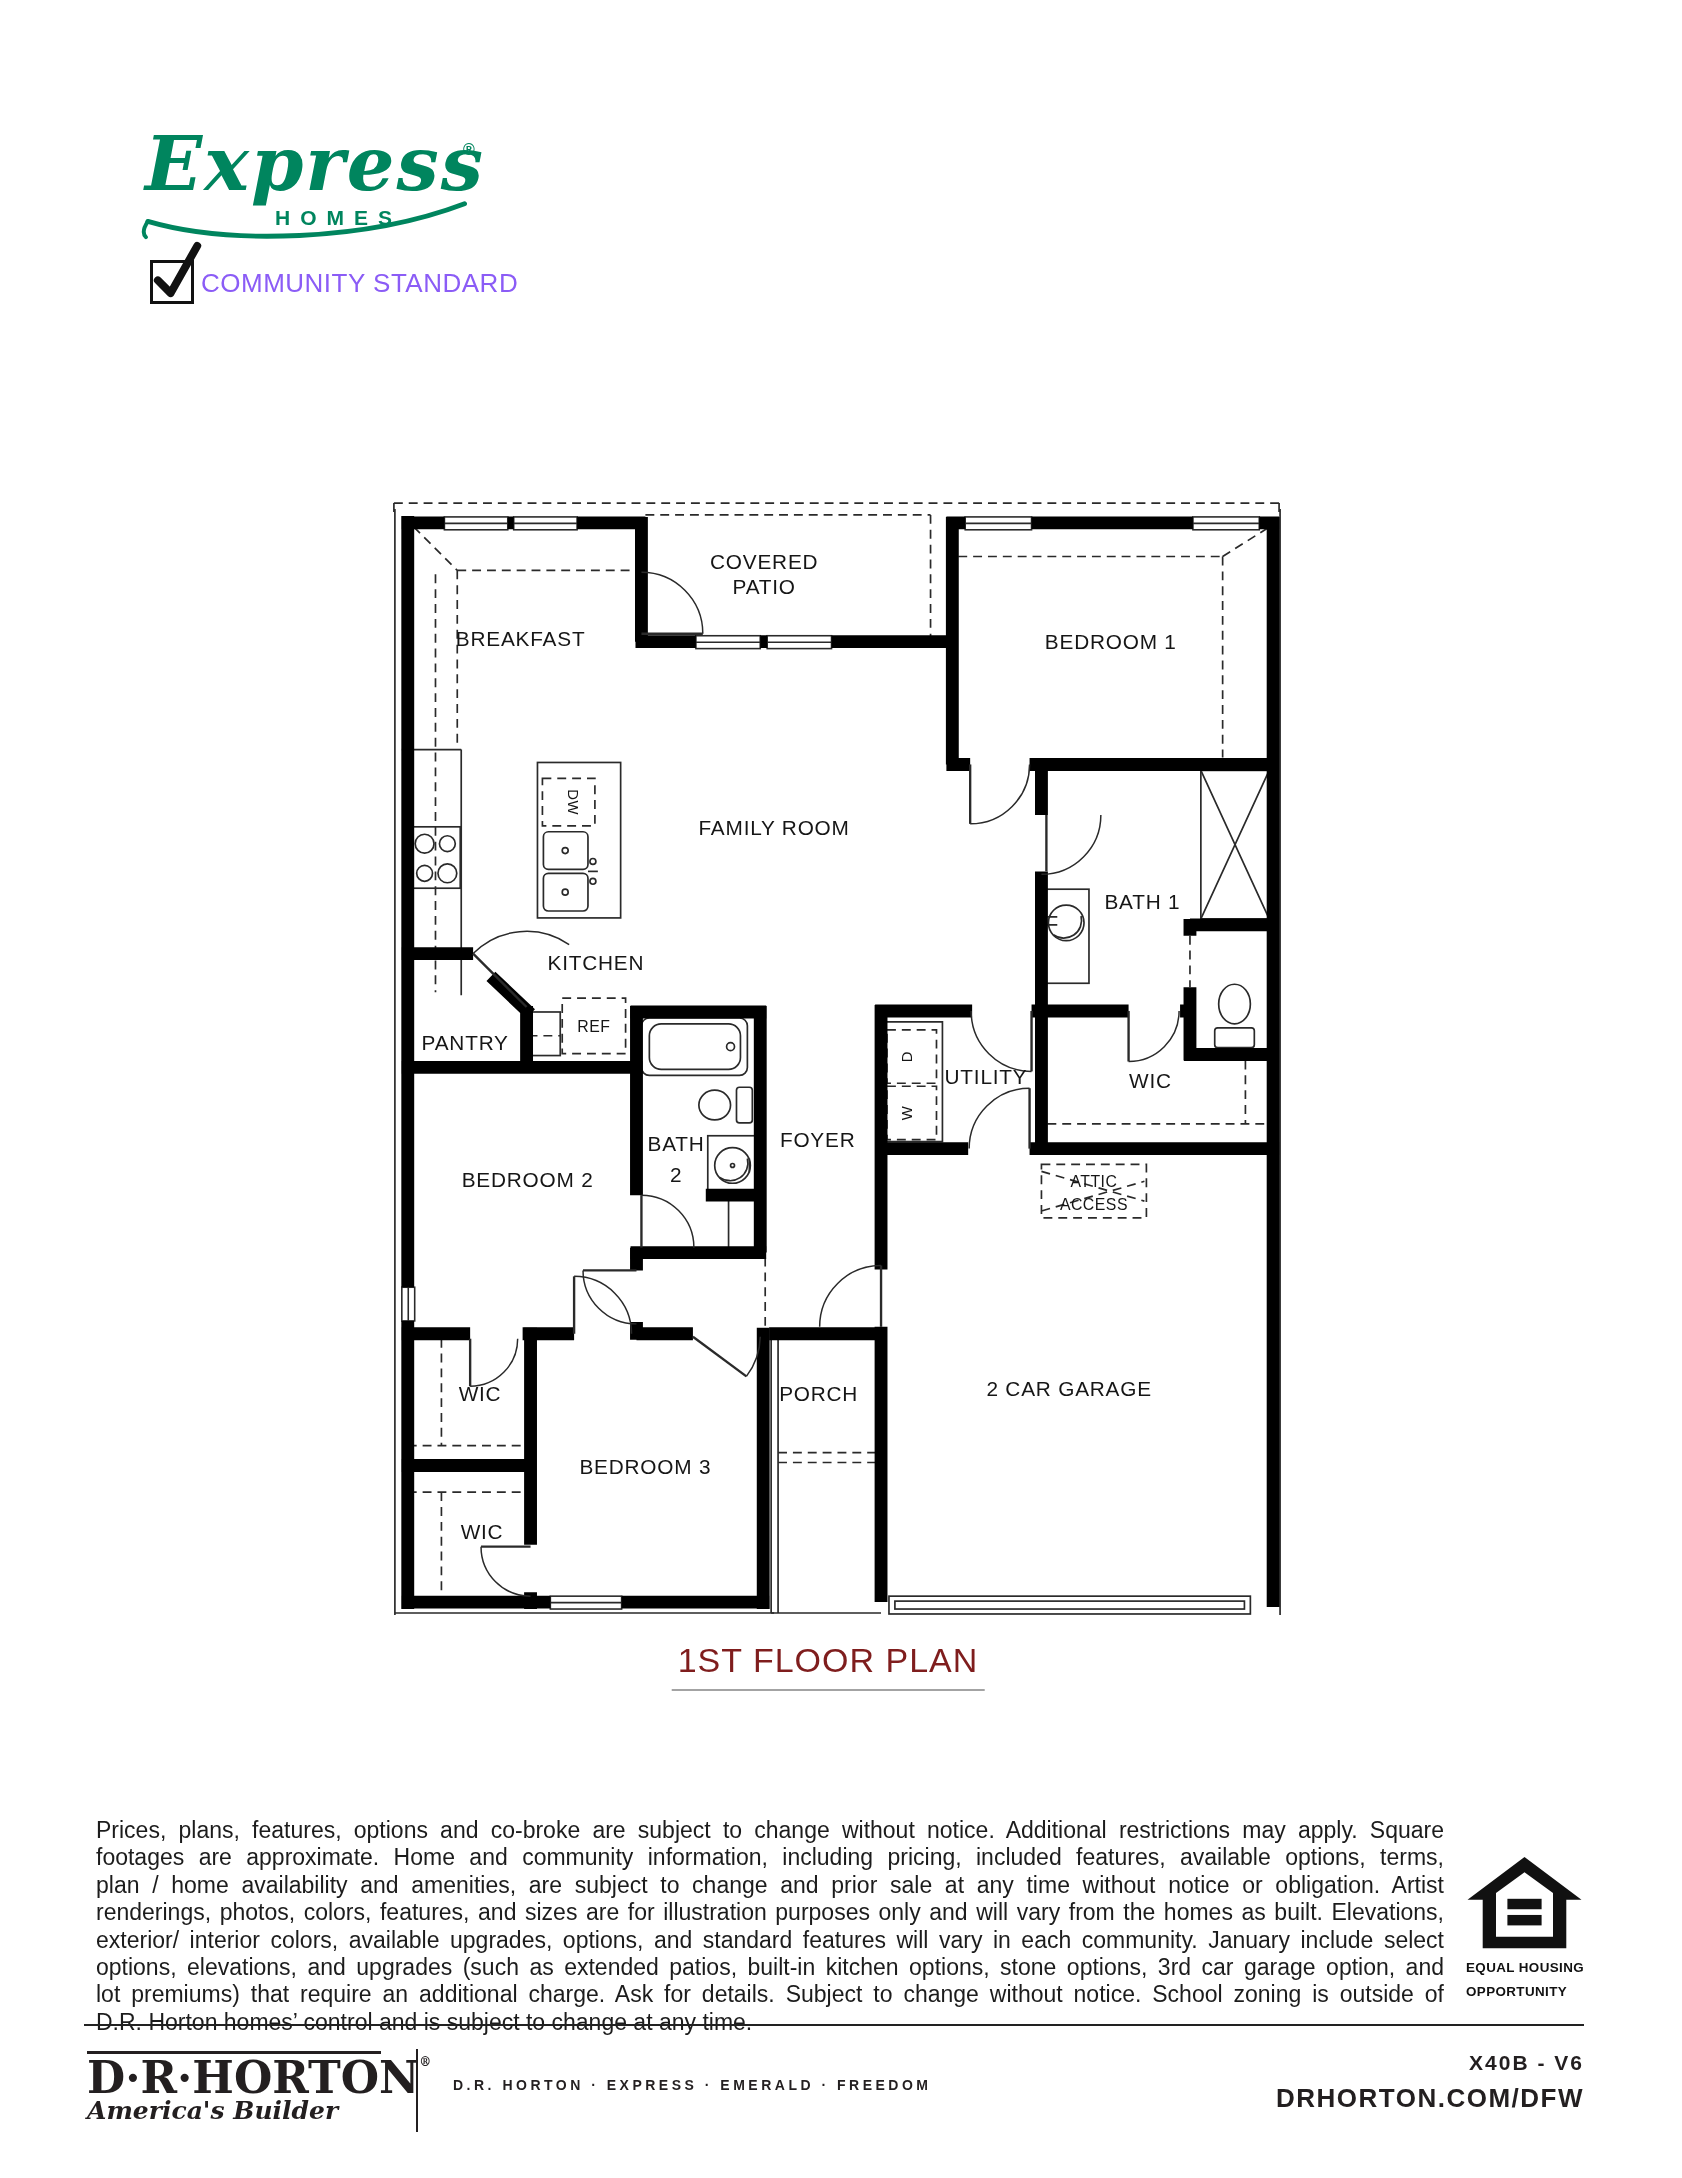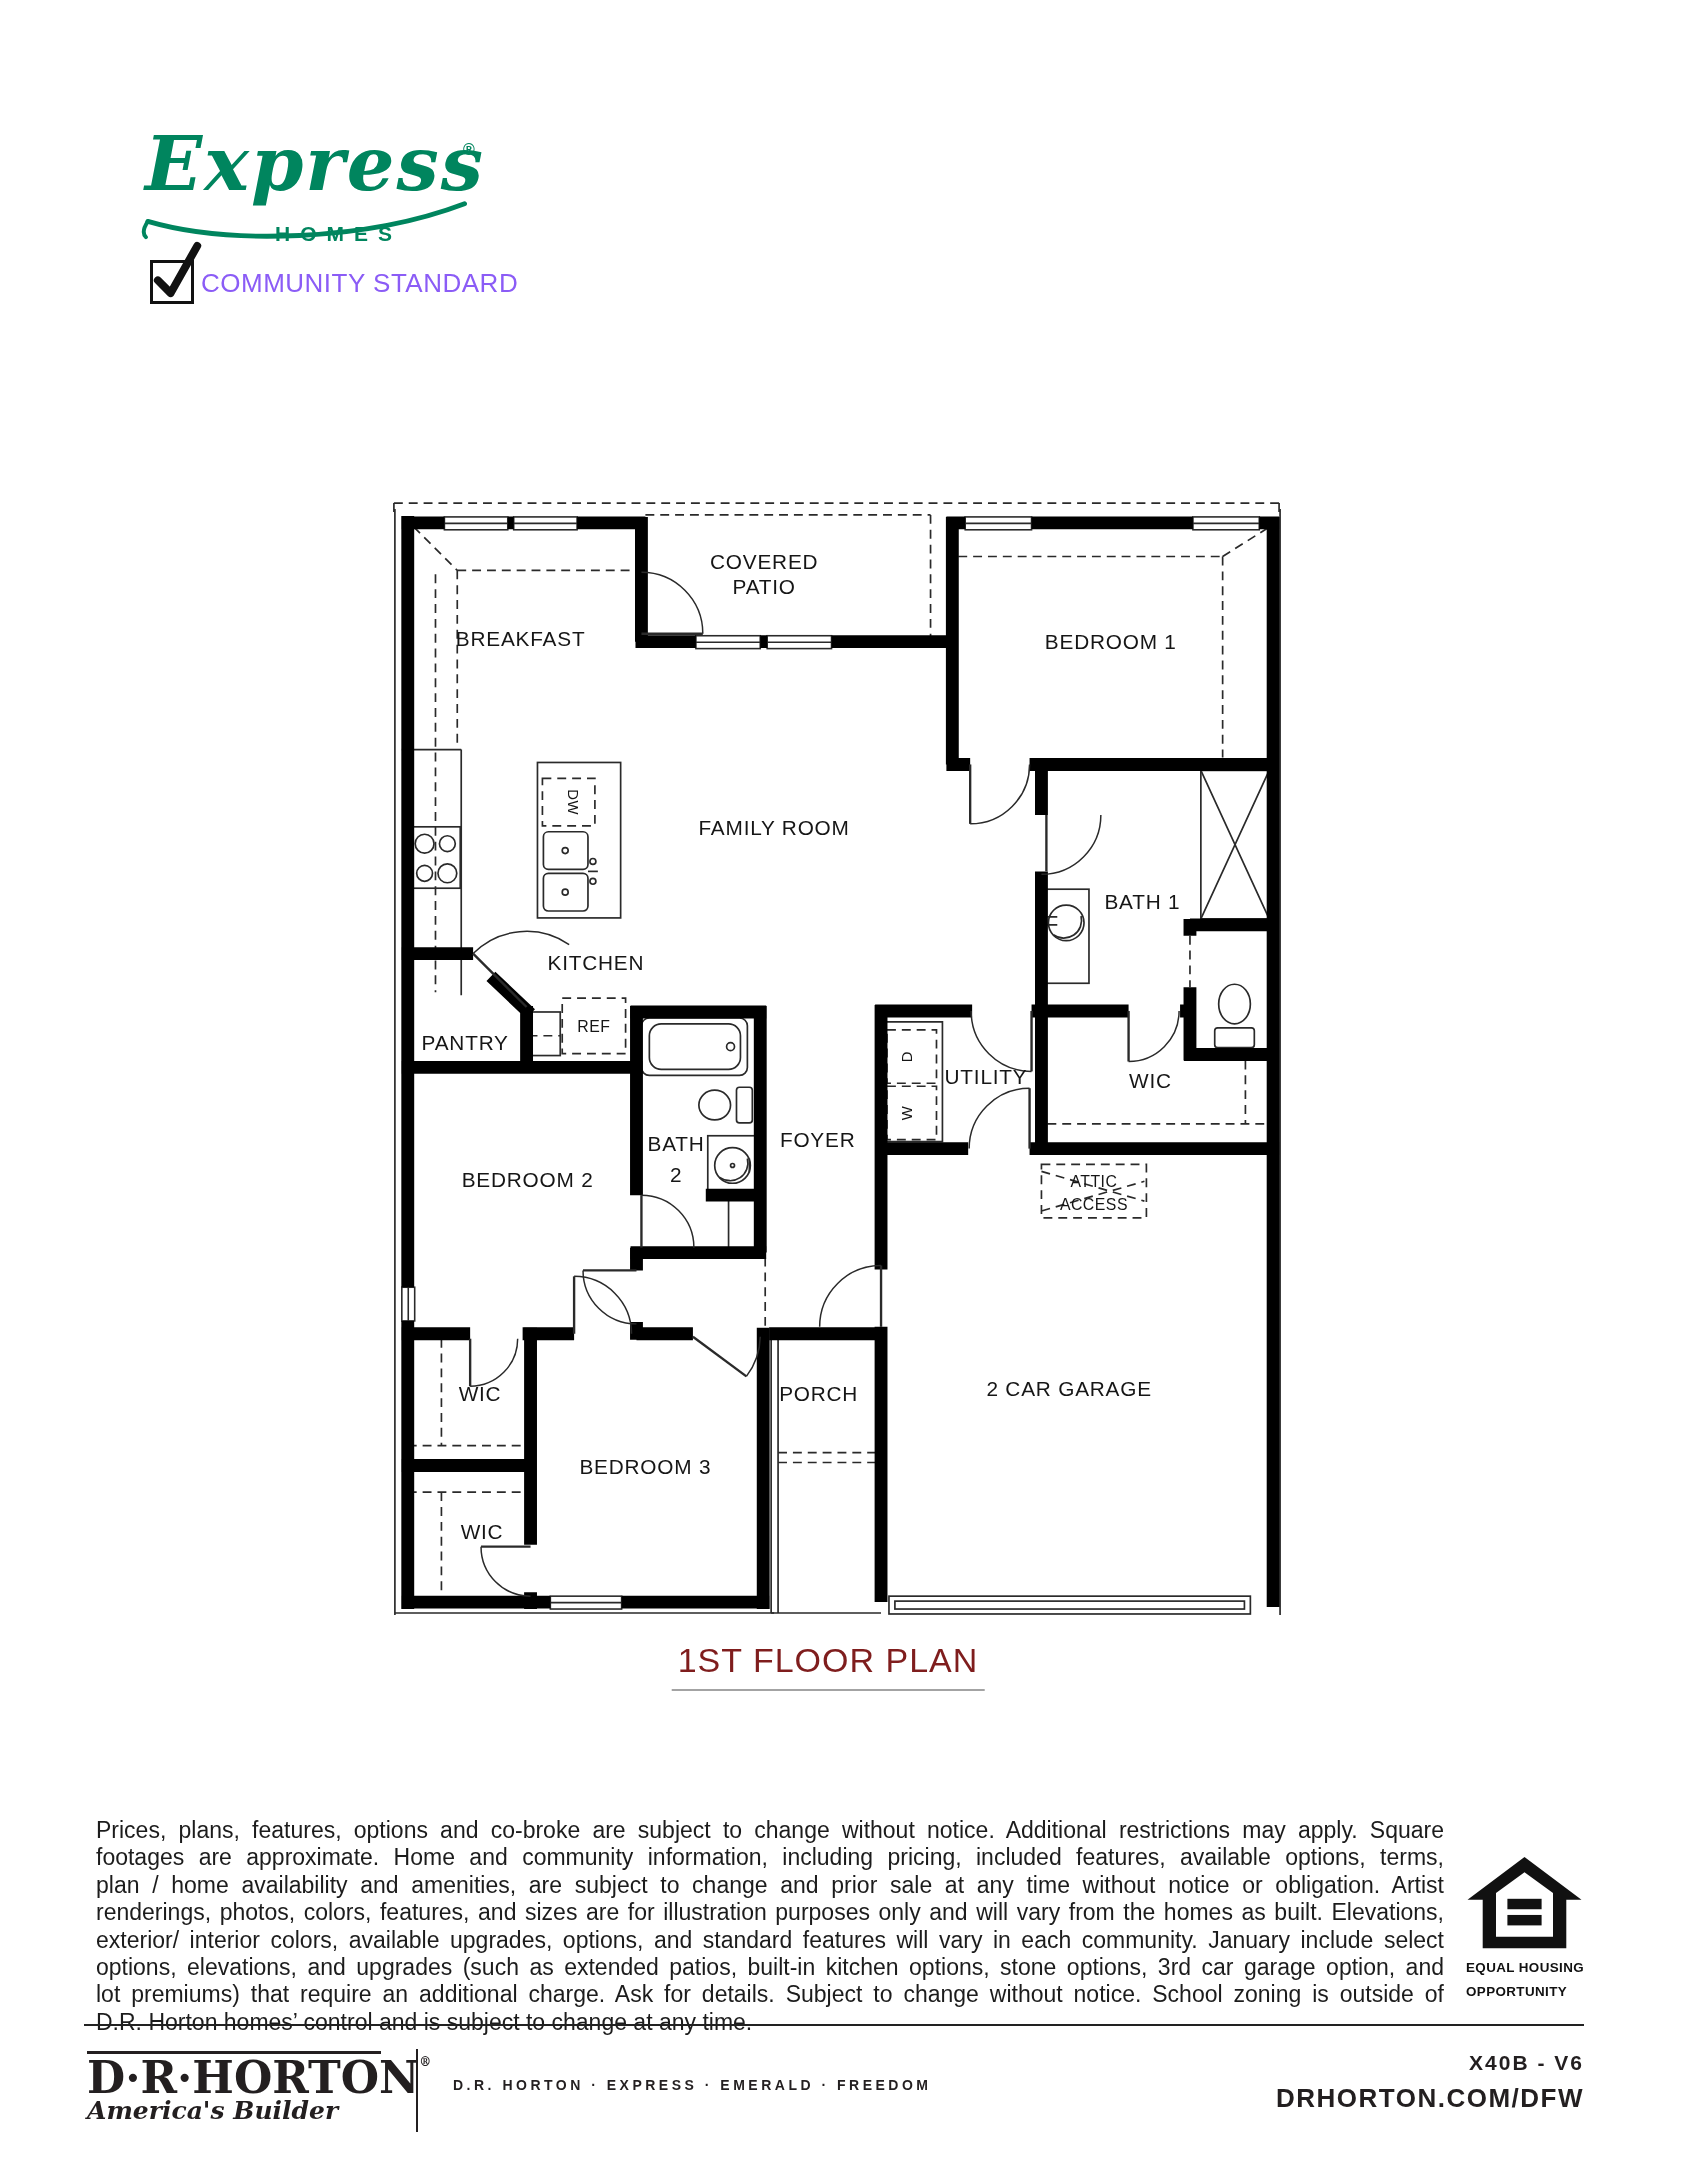--- a/index.html
+++ b/index.html
@@ -9,21 +9,21 @@
   }
   
   .brand { position:absolute; left:0; top:0; }
   .brand-script {
     position:absolute; left:145px; top:127px;
     font-family:"DejaVu Serif", serif; font-style:italic; font-weight:bold;
     font-size:75px; color:var(--green); letter-spacing:2px; line-height:1;
   }
   .brand-reg { position:absolute; left:463px; top:141px; font-size:16px; color:var(--green); font-weight:bold; }
   .brand-sub {
-    position:absolute; left:275px; top:222px;
+    position:absolute; left:275px; top:206px;
     font-weight:bold; font-size:21px; letter-spacing:10px; color:var(--green);
   }
   .brand-swash { position:absolute; left:139px; top:188px; }
   .chk-row { position:absolute; left:150px; top:238px; width:594px; height:79px; }
   .chk-box { position:absolute; left:0; top:22px; width:38px; height:38px; border:3px solid #111; background:#fff; }
   .chk-mark { position:absolute; left:-4px; top:-10px; }
   .chk-label { position:absolute; left:51px; top:30px; font-size:26px; color:#8b5cf6; letter-spacing:0.5px; }
 
   
   .plan-svg { position:absolute; left:384px; top:490px; }

